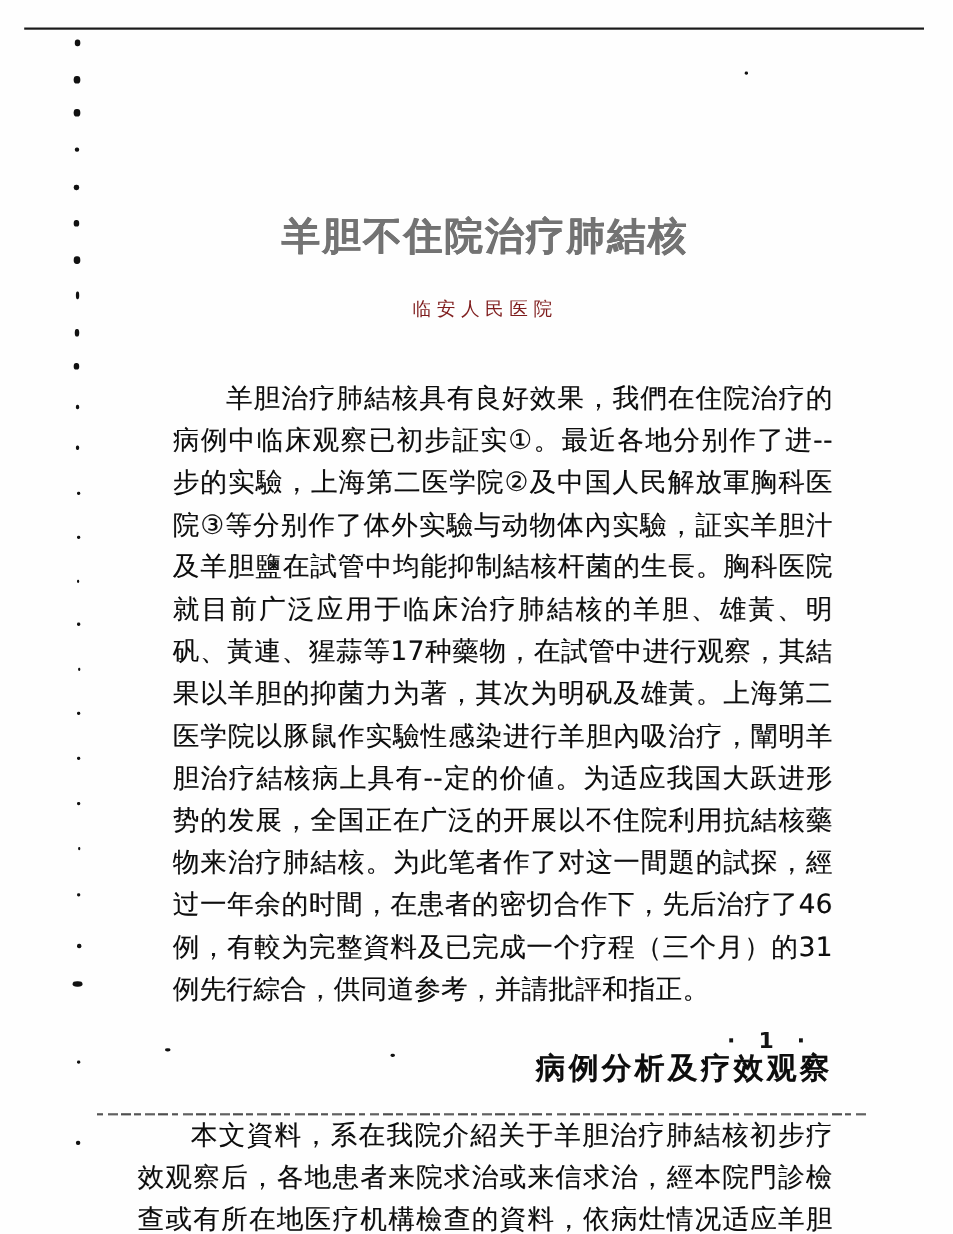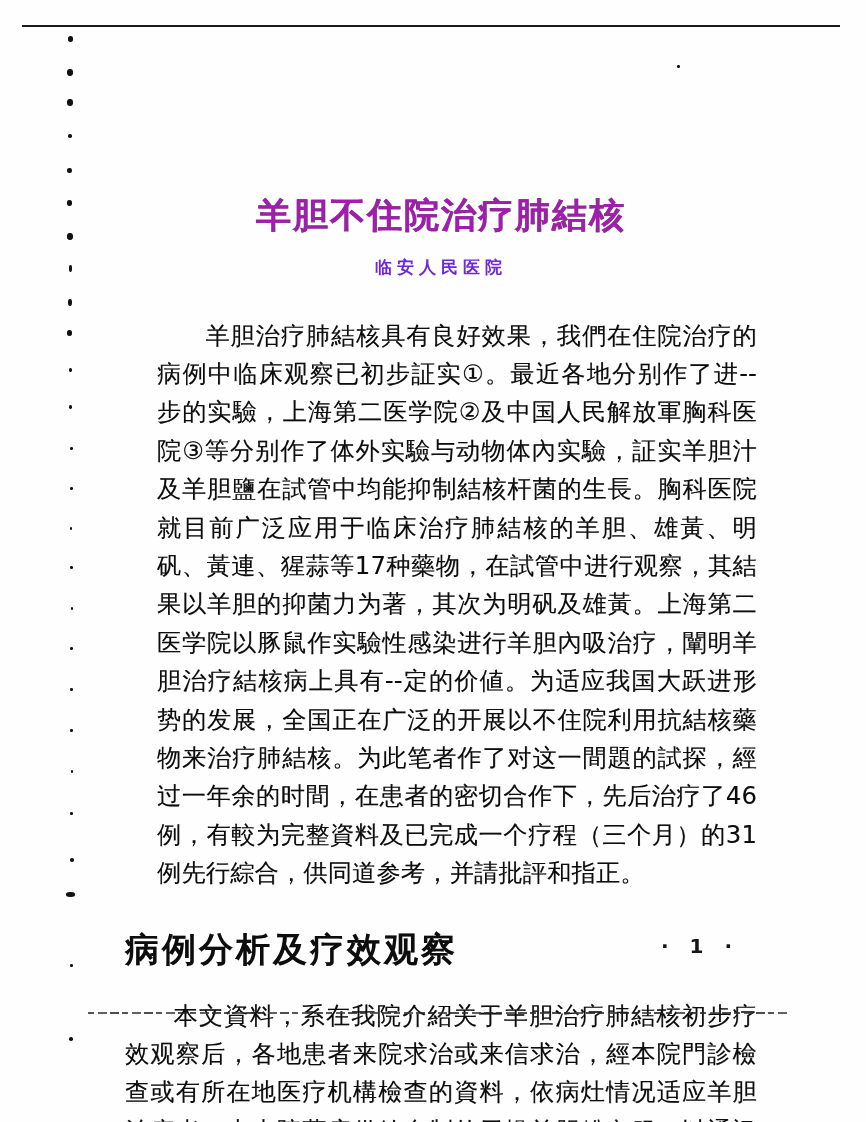--- a/index.html
+++ b/index.html
@@ -60,40 +60,40 @@
   }
 
   .doc-title {
     margin: 0;
     padding-top: 196px;
     text-align: center;
     font-size: 35px;
     font-weight: 700;
     letter-spacing: 2px;
     line-height: 1.1;
-    color: #a21caf;
+    color: #737373;
     text-shadow: 0.4px 0 0 rgba(0,0,0,.55), -0.3px 0.3px 0 rgba(0,0,0,.35);
   }
 
   .doc-subtitle {
-    margin: 0;
+    margin: 13px;
     padding-top: 21px;
     text-align: center;
     font-size: 17px;
-    font-weight: 700;
+    font-weight: 400;
     letter-spacing: 5px;
-    color: #6d28d9;
+    color: #7f1d1d;
   }
 
   .section-heading {
     margin: 0;
     padding-top: 34px;
     padding-bottom: 16px;
-    text-align: left;
-    font-size: 34px;
+    text-align: right;
+    font-size: 27px;
     font-weight: 700;
     letter-spacing: 3px;
     color: #0d0d0d;
     text-shadow: 0.35px 0 0 rgba(0,0,0,.4);
   }
 
   .para {
     margin: 0;
     font-size: 24.2px;
     line-height: 38.4px;

